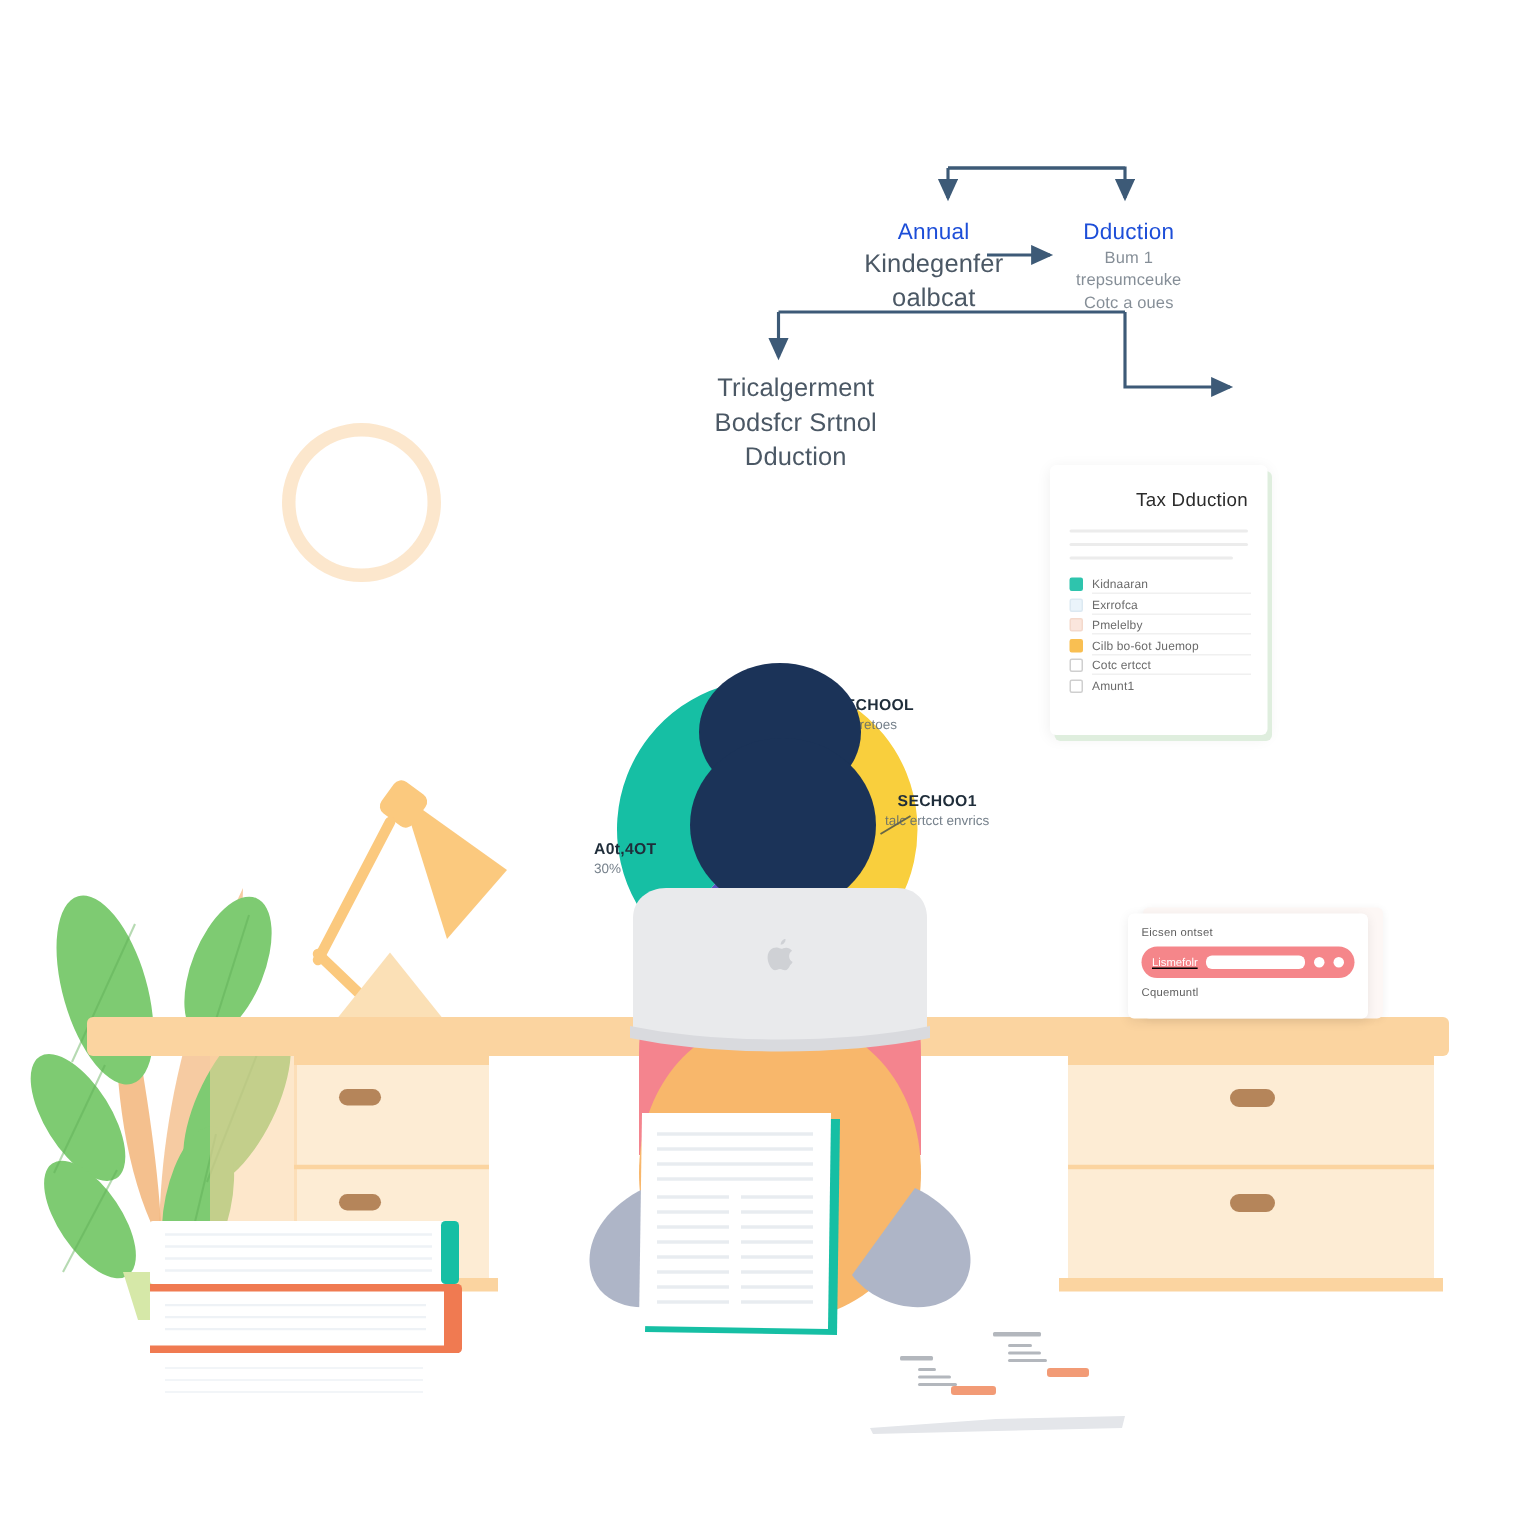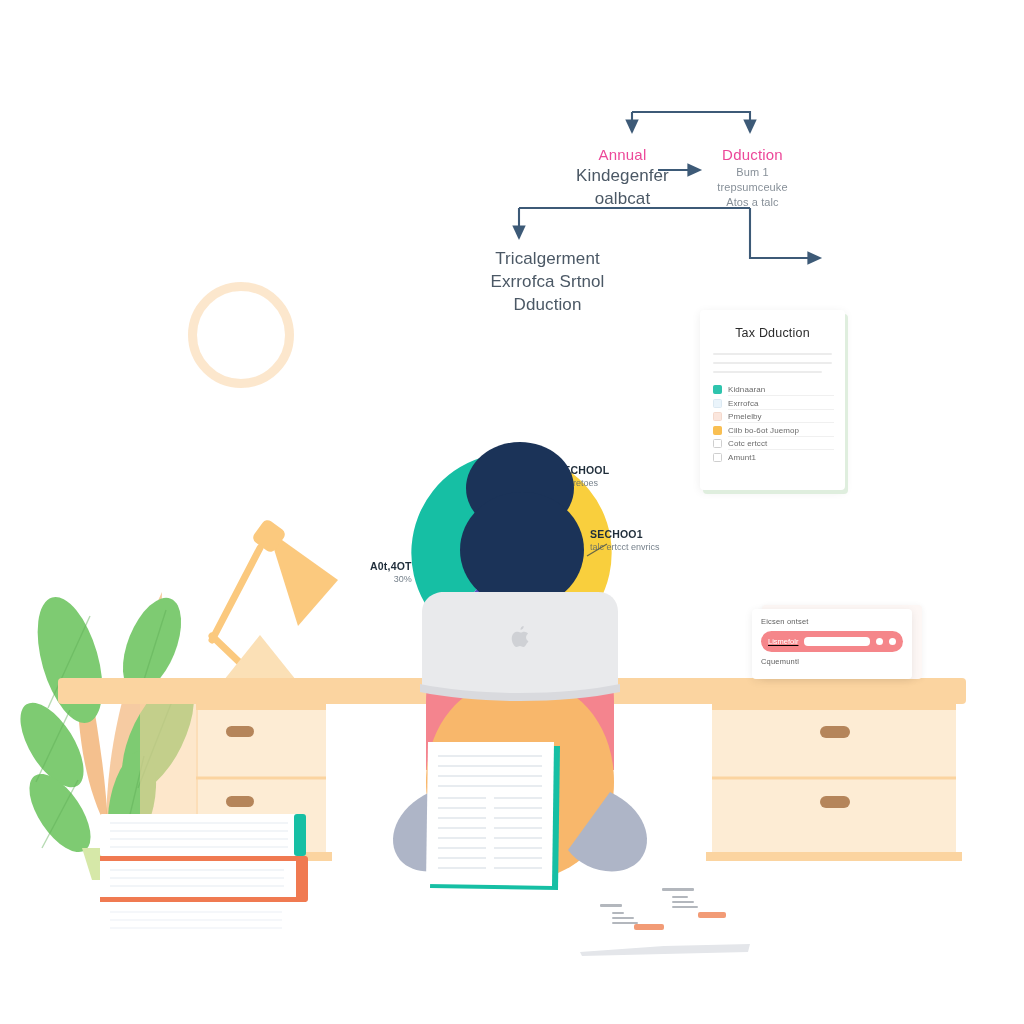--- a/index.html
+++ b/index.html
@@ -23,34 +23,34 @@
   #flow-diagram { position: absolute; left: 0; top: 0; width: 1024px; height: 300px; }
   .flow-label {
     position: absolute;
     text-align: center;
     color: #2b3a4a;
     line-height: 1.35;
     white-space: nowrap;
   }
   .flow-title {
     font-size: 15px;
-    color: #ec4899;
+    color: #1d4ed8;
     letter-spacing: .2px;
   }
   .flow-sub {
     font-size: 17px;
     color: #3c4a58;
     opacity: .92;
     letter-spacing: .1px;
   }
   .flow-sub.tiny { font-size: 11px; opacity: .62; }
 
   #node-annual { left: 565px; top: 145px; width: 115px; }
   #node-documents { left: 690px; top: 145px; width: 125px; }
-  #node-treatment { left: 485px; top: 248px; width: 125px; }
+  #node-treatment { left: 468px; top: 248px; width: 125px; }
 
   
   #decor-circle {
     position: absolute;
     left: 188px; top: 282px;
     width: 106px; height: 106px;
     border: 9px solid #fbe3c4;
     border-radius: 50%;
     opacity: .85;
   }
@@ -61,21 +61,21 @@
     left: 700px; top: 310px;
     width: 145px; height: 180px;
     background: #ffffff;
     border-radius: 4px;
     box-shadow: 3px 4px 0 0 #dfeede, 0 2px 10px rgba(0,0,0,.07);
     padding: 14px 13px 10px 13px;
   }
   #tax-card-title {
     font-size: 12.5px;
     color: #2b2b2b;
-    text-align: center;
+    text-align: right;
     margin: 2px 0 13px 0;
     letter-spacing: .2px;
   }
   .tax-rule {
     height: 2px;
     background: #ececec;
     border-radius: 1px;
     margin: 0 0 7px 0;
   }
   .tax-rule.w1 { width: 100%; }
@@ -126,22 +126,22 @@
     font-size: 10.5px;
     font-weight: bold;
     letter-spacing: .2px;
   }
   .pie-callout .pc-val {
     font-size: 9px;
     color: #53616e;
     opacity: .8;
   }
   #callout-school-a { left: 556px; top: 464px; }
-  #callout-school-b { left: 590px; top: 528px; }
-  #callout-other   { left: 370px; top: 560px; text-align: right; }
+  #callout-school-b { left: 590px; top: 528px; text-align: center; }
+  #callout-other   { left: 396px; top: 560px; text-align: left; }
 
   
   #lamp { position: absolute; left: 190px; top: 430px; width: 160px; height: 260px; }
 
   
   #plant { position: absolute; left: 10px; top: 530px; width: 230px; height: 350px; }
 
   
   #desk { position: absolute; left: 0; top: 600px; width: 1024px; height: 330px; }
 
@@ -243,26 +243,26 @@
   <div class="flow-label" id="node-annual">
     <div class="flow-title">Annual</div>
     <div class="flow-sub">Kindegenfer</div>
     <div class="flow-sub">oalbcat</div>
   </div>
 
   <div class="flow-label" id="node-documents">
     <div class="flow-title">Dduction</div>
     <div class="flow-sub tiny">Bum 1</div>
     <div class="flow-sub tiny">trepsumceuke</div>
-    <div class="flow-sub tiny">Atos a talc</div>
+    <div class="flow-sub tiny">Cotc a oues</div>
   </div>
 
   <div class="flow-label" id="node-treatment">
     <div class="flow-sub">Tricalgerment</div>
-    <div class="flow-sub">Exrrofca Srtnol</div>
+    <div class="flow-sub">Bodsfcr Srtnol</div>
     <div class="flow-sub">Dduction</div>
   </div>
 
   <div id="decor-circle"></div>
 
   <div id="tax-card">
     <div id="tax-card-title">Tax Dduction</div>
     <div class="tax-rule w1"></div>
     <div class="tax-rule w2"></div>
     <div class="tax-rule w3"></div>

